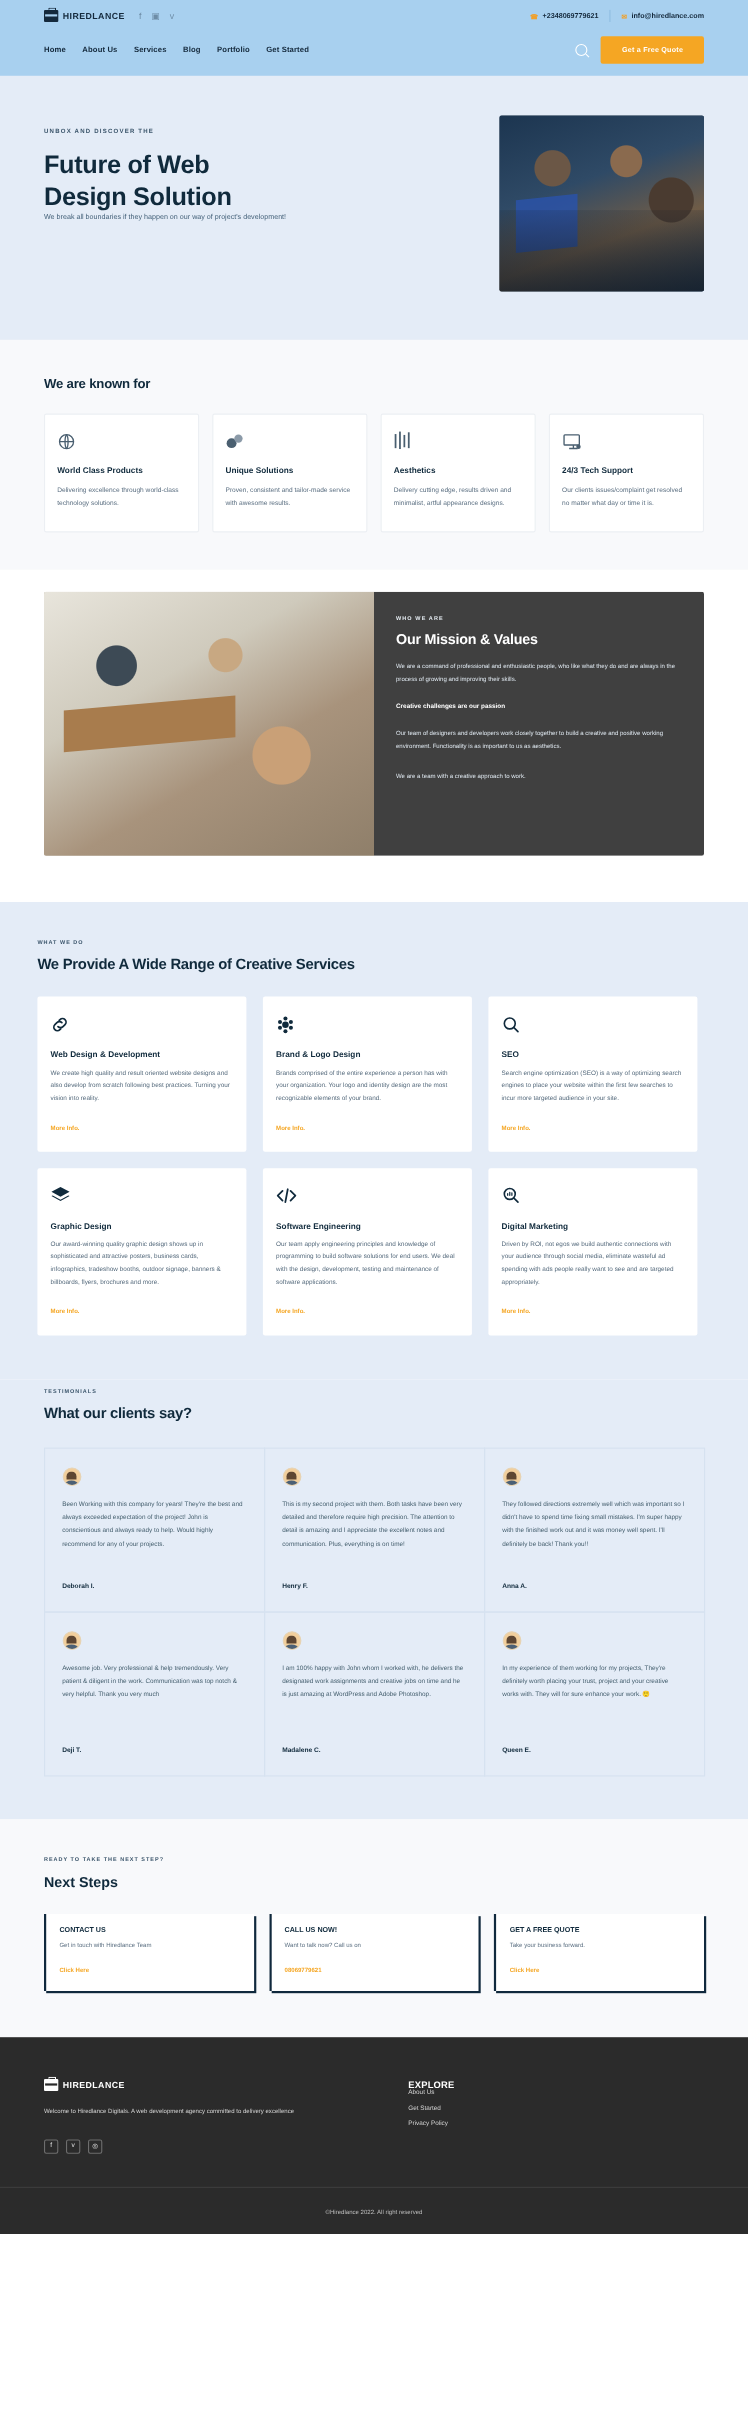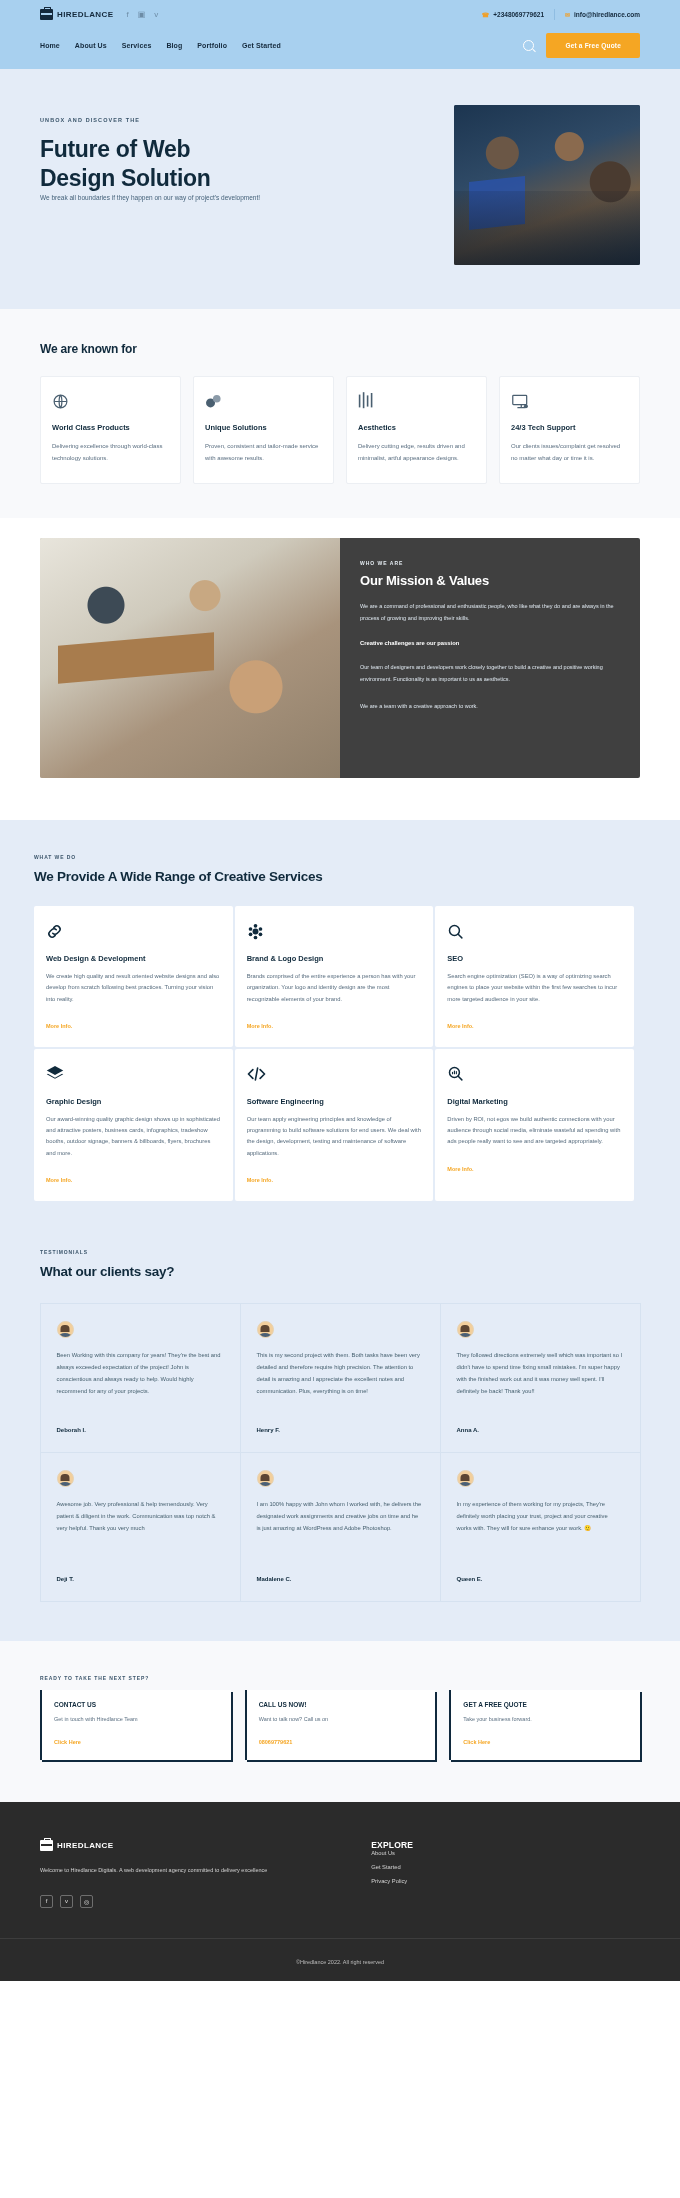--- a/index.html
+++ b/index.html
@@ -164,21 +164,21 @@
   .services-inner { width: 600px; margin: 0 auto; }
   .svc-eyebrow {
     font-size: 5px; font-weight: 700; letter-spacing: .9px; color: #3b556b;
     margin-bottom: 9px; text-transform: uppercase;
   }
   .svc-title {
     font-size: 13.5px; font-weight: 700; color: #102a3c; letter-spacing: -.25px;
     margin-bottom: 22px;
   }
   .svc-grid {
-    display: grid; grid-template-columns: repeat(3, 1fr); gap: 2px;
+    display: grid; grid-template-columns: repeat(3, 1fr); gap: 15px;
   }
   .svc-card {
     background: #ffffff; border-radius: 2px; padding: 14px 12px 15px 12px;
     min-height: 118px;
   }
   .svc-ico { height: 22px; color: #102a3c; margin-bottom: 12px; display: flex; align-items: center; }
   .svc-name { font-size: 7.5px; font-weight: 700; color: #102a3c; margin-bottom: 8px; }
   .svc-text { font-size: 5.8px; line-height: 1.95; color: #566b7d; margin-bottom: 9px; }
   .svc-more { font-size: 5.5px; font-weight: 700; color: #f5a623; text-decoration: none; }
 
@@ -555,20 +555,21 @@
           <div class="t-name">Queen E.</div>
         </div>
 
       </div>
     </div>
   </section>
 
   <section class="next">
     <div class="next-inner">
       <div class="n-eyebrow">READY TO TAKE THE NEXT STEP?</div>
+      <h2 class="n-title">Next Steps</h2>
       <div class="n-grid">
 
         <div class="n-card">
           <div class="n-card-title">CONTACT US</div>
           <div class="n-card-text">Get in touch with Hiredlance Team</div>
           <a href="#" class="n-link">Click Here</a>
         </div>
 
         <div class="n-card">
           <div class="n-card-title">CALL US NOW!</div>

